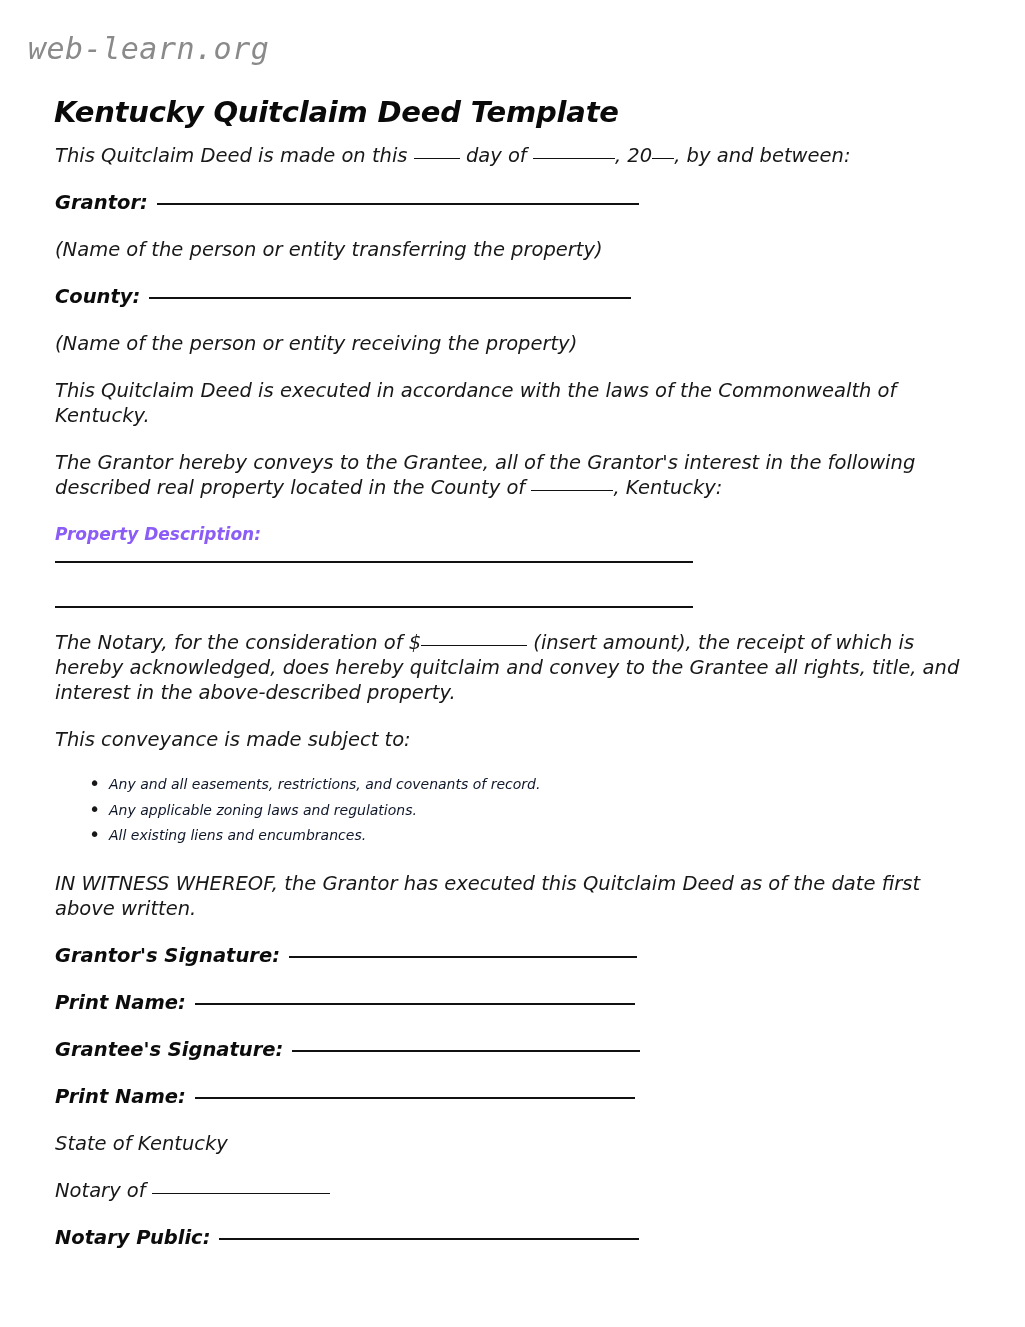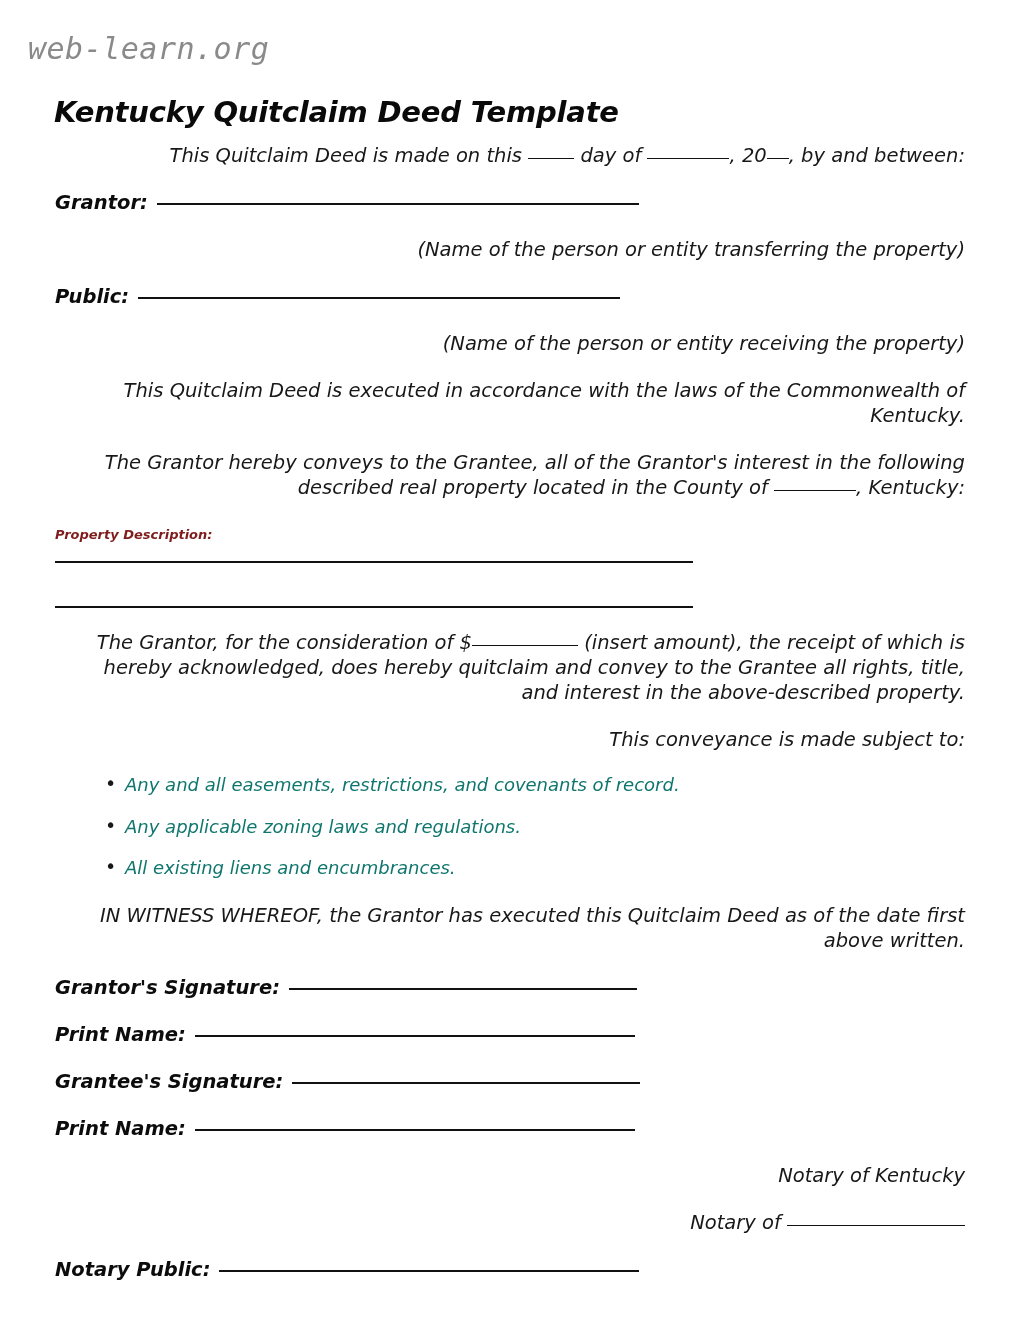--- a/index.html
+++ b/index.html
@@ -55,25 +55,24 @@
 
   
   .body-wrap {
     position: absolute;
     left: 55px;
     top: 143px;
     width: 910px;
   }
 
   p.para {
-    margin: 0 0 22px 13px;
+    margin: 0 0 22px 0;
     font-size: 19.5px;
     line-height: 25px;
     color: #181818;
-    text-align: right;
   }
   p.para.tight { margin-bottom: 20px; }
 
   
   .field-row {
     margin: 0 0 22px 0;
     font-size: 19.5px;
     line-height: 25px;
     display: flex;
     align-items: baseline;
@@ -114,42 +113,42 @@
   .ul-lg { width: 106px; }
   .ul-county { width: 84px; }
   .ul-20 { width: 22px; }
 
   ul.subject-list {
     margin: 0 0 22px 0;
     padding: 0 0 0 34px;
     list-style: none;
   }
   ul.subject-list li {
-    font-size: 18px;
+    font-size: 14px;
     line-height: 25.5px;
-    color: #0f766e;
+    color: #0f172a;
     position: relative;
     padding-left: 20px;
-    margin: 16px;
+    margin: 0;
   }
   ul.subject-list li::before {
     content: "\2022";
     position: absolute;
     left: 0;
     top: -1px;
     font-size: 19px;
     color: #181818;
   }
 
   .section-head {
     margin: 0 0 8px 0;
-    font-size: 13px;
+    font-size: 17px;
     line-height: 25px;
     font-weight: bold;
-    color: #7f1d1d;
+    color: #8b5cf6;
   }
   .spacer-22 { height: 22px; }
 </style>
 </head>
 <body>
 
 <div class="page">
 
   <div class="watermark">web-learn.org</div>
 
@@ -162,38 +161,38 @@
       <span>day of</span>
       <span class="ul ul-md"></span><span>, 20</span><span class="ul ul-20"></span><span>, by and between:</span></p>
 
     <div class="field-row">
       <span class="field-label">Grantor:</span>
       <span class="field-rule" style="width:482px"></span>
     </div>
     <p class="para">(Name of the person or entity transferring the property)</p>
 
     <div class="field-row">
-      <span class="field-label">Public:</span>
+      <span class="field-label">County:</span>
       <span class="field-rule" style="width:482px"></span>
     </div>
     <p class="para">(Name of the person or entity receiving the property)</p>
 
     <p class="para">This Quitclaim Deed is executed in accordance with the laws of the Commonwealth of Kentucky.</p>
 
     <p class="para"><span>The Grantor hereby conveys to the Grantee, all of the Grantor's interest in the following described real property located in the County of</span>
       <span class="ul ul-md"></span><span>, Kentucky:</span></p>
 
     <p class="section-head">Property Description:</p>
 
     <div class="blank-rule rule-1"></div>
     <div class="blank-rule rule-2"></div>
 
     <div class="spacer-22"></div>
 
-    <p class="para"><span>The Grantor, for the consideration of $</span><span class="ul ul-lg"></span>
+    <p class="para"><span>The Notary, for the consideration of $</span><span class="ul ul-lg"></span>
       <span>(insert amount), the receipt of which is hereby acknowledged, does hereby quitclaim and convey to the Grantee all rights, title, and interest in the above-described property.</span></p>
 
     <p class="para tight">This conveyance is made subject to:</p>
 
     <ul class="subject-list">
       <li>Any and all easements, restrictions, and covenants of record.</li>
       <li>Any applicable zoning laws and regulations.</li>
       <li>All existing liens and encumbrances.</li>
     </ul>
 
@@ -212,21 +211,21 @@
     <div class="field-row">
       <span class="field-label">Grantee's Signature:</span>
       <span class="field-rule" style="width:348px"></span>
     </div>
 
     <div class="field-row">
       <span class="field-label">Print Name:</span>
       <span class="field-rule" style="width:440px"></span>
     </div>
 
-    <p class="para">Notary of Kentucky</p>
+    <p class="para">State of Kentucky</p>
 
     <p class="para"><span>Notary of</span>
       <span class="ul ul-county" style="width:178px"></span></p>
 
 
     <div class="field-row">
       <span class="field-label">Notary Public:</span>
       <span class="field-rule" style="width:420px"></span>
     </div>
 

